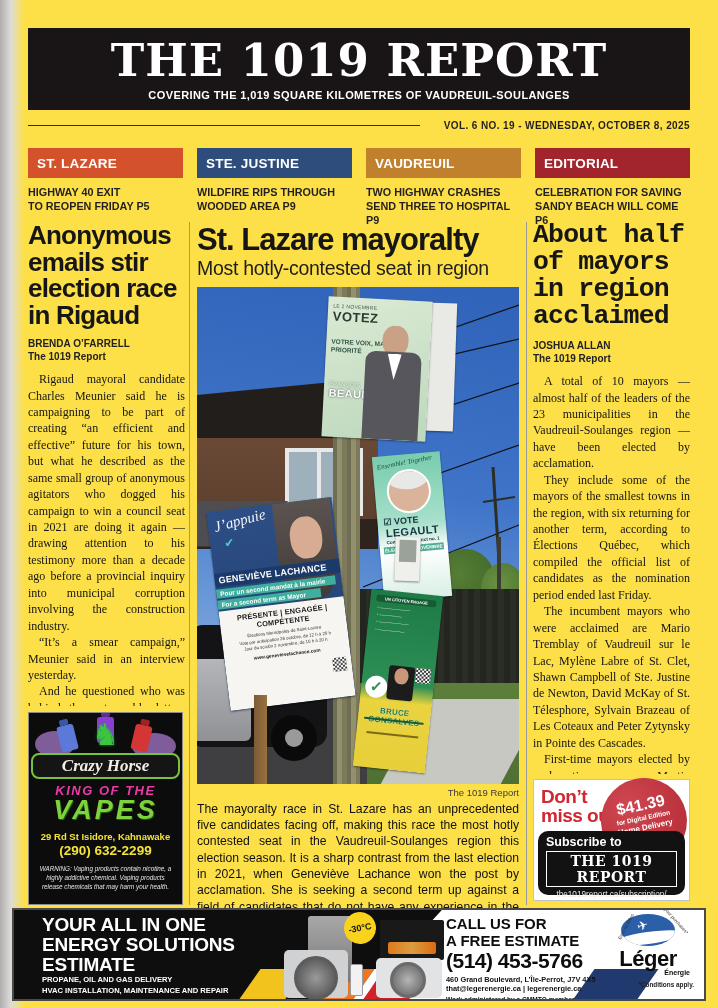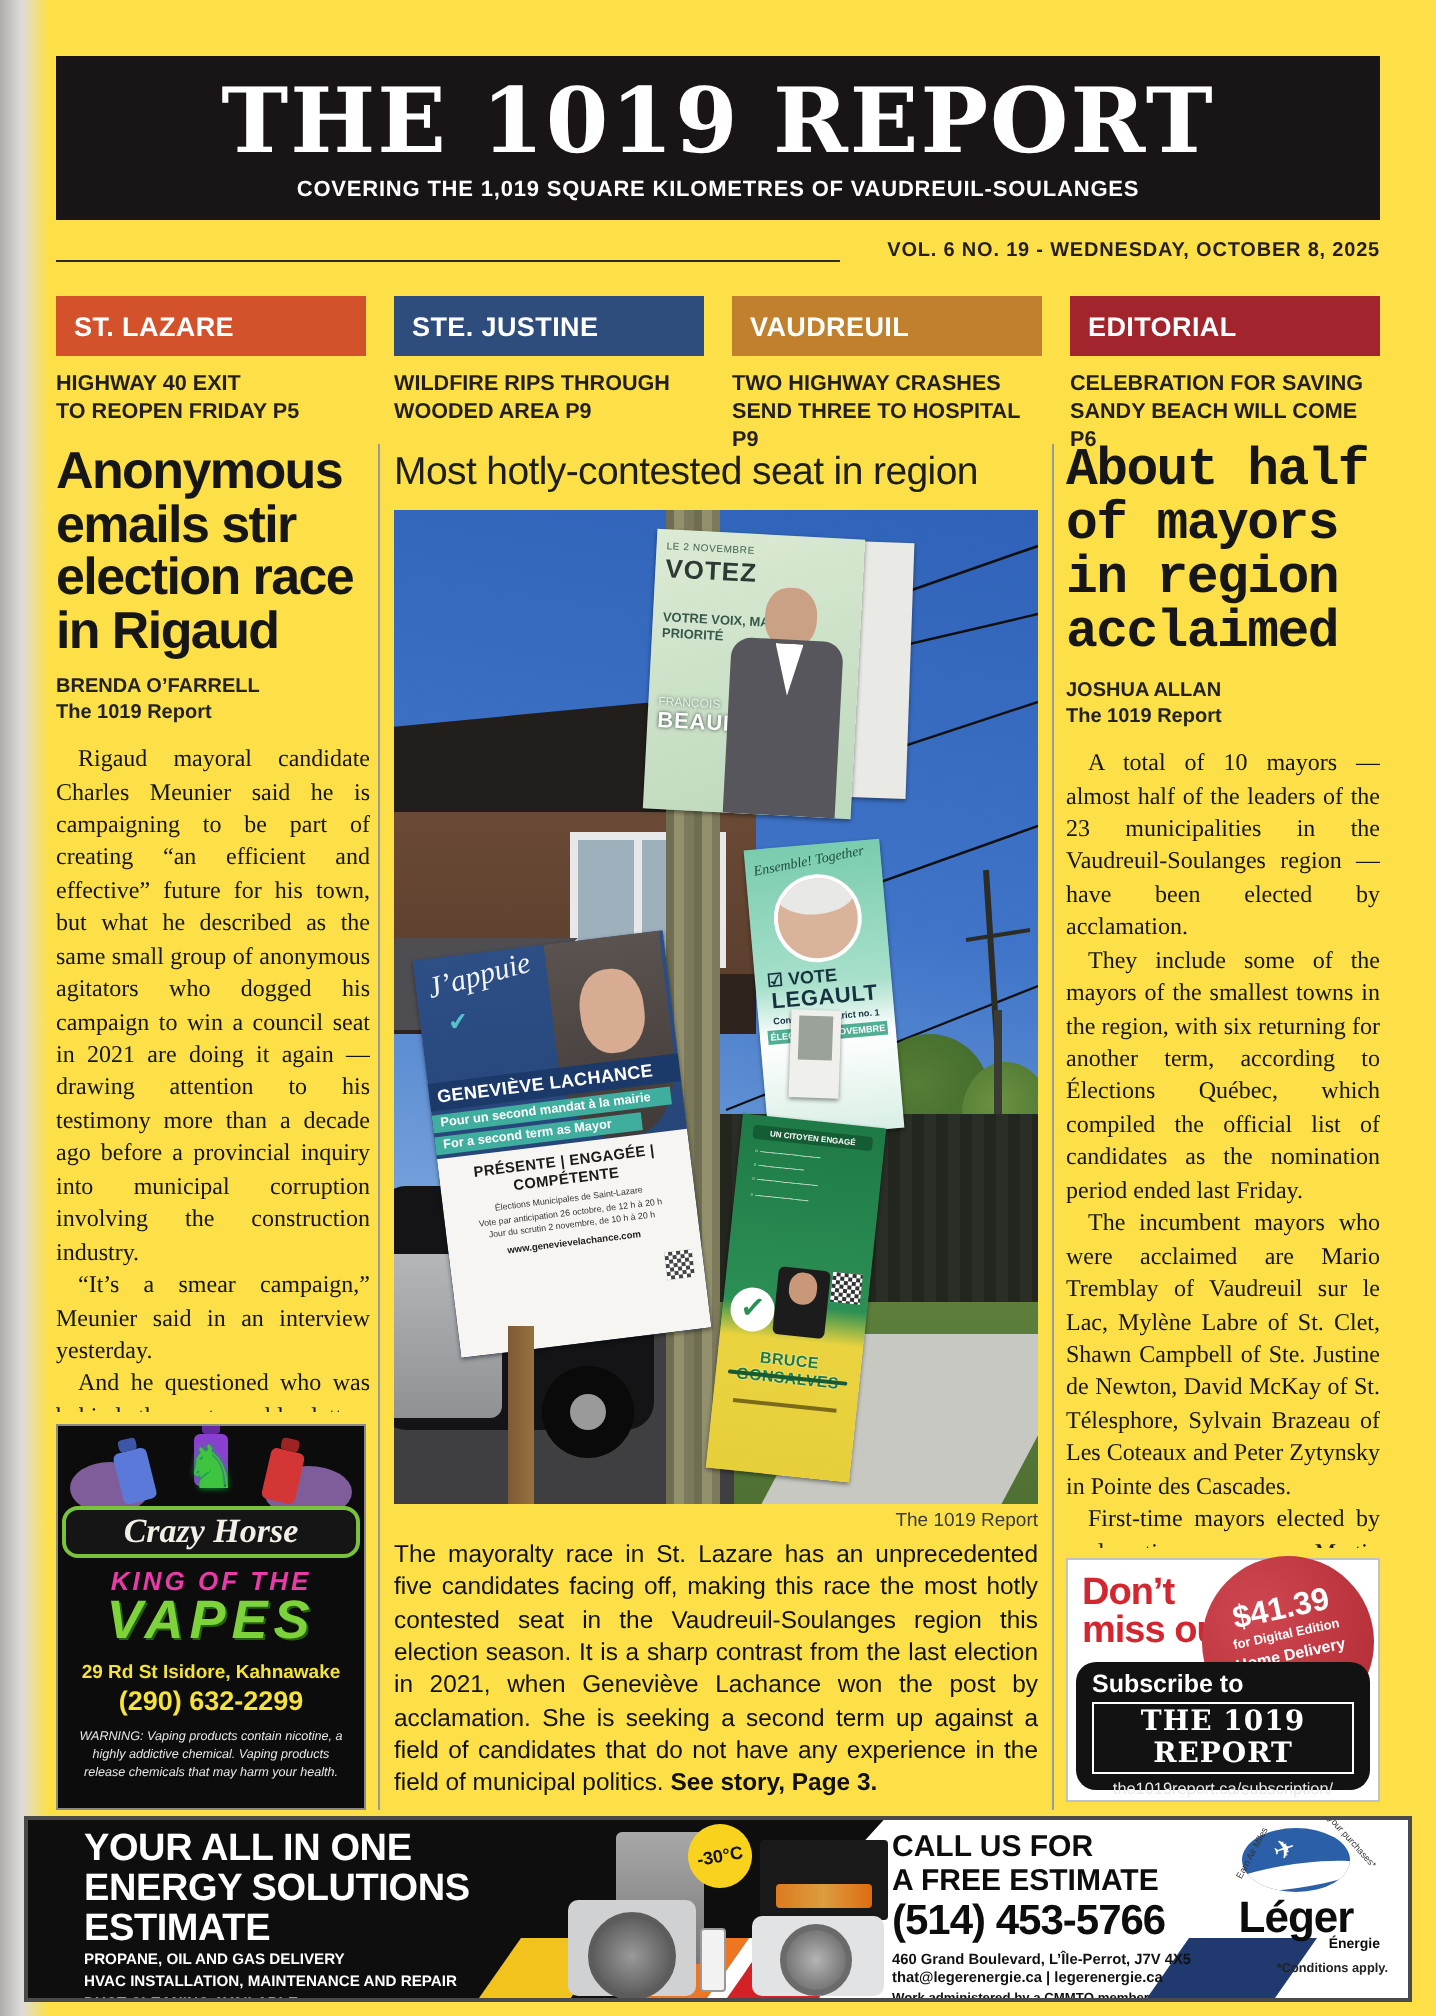--- a/index.html
+++ b/index.html
@@ -8,21 +8,21 @@
   .edge{position:absolute;left:0;top:0;width:24px;height:100%;
         background:linear-gradient(90deg,#b0aeac,#dddcda 45%,rgba(255,255,255,0));}
 
   
   .masthead{position:absolute;left:28px;top:28px;width:662px;height:82px;background:#191516;
             display:flex;flex-direction:column;align-items:center;justify-content:center;}
   .mast-title{font-family:"DejaVu Serif",serif;font-weight:bold;color:#fff;font-size:45px;
               letter-spacing:1px;line-height:1;}
   .mast-tag{color:#fff;font-size:11px;letter-spacing:.4px;margin-top:6px;font-weight:bold;}
 
-  .dateline{position:absolute;left:28px;top:120px;width:662px;display:flex;align-items:flex-end;gap:24px;}
+  .dateline{position:absolute;left:28px;top:120px;width:662px;display:flex;align-items:center;gap:24px;}
   .dateline .rule{flex:1;height:1px;background:#2b2b2b;}
   .dateline span{font-size:10px;font-weight:bold;letter-spacing:.4px;color:#231f20;}
 
   
   .tabs{position:absolute;left:28px;top:148px;width:662px;display:grid;
         grid-template-columns:1fr 1fr 1fr 1fr;column-gap:14px;}
   .tab-block{height:30px;display:flex;align-items:center;padding-left:9px;color:#fff;
              font-weight:bold;font-size:13.5px;letter-spacing:.2px;}
   .teaser{margin-top:7px;font-size:10.8px;font-weight:bold;line-height:1.3;color:#231f20;}
 
@@ -291,20 +291,21 @@
     <div class="body-serif">
       <p>Rigaud mayoral candidate Charles Meunier said he is campaigning to be part of creating “an efficient and effective” future for his town, but what he described as the same small group of anonymous agitators who dogged his campaign to win a council seat in 2021 are doing it again — drawing attention to his testimony more than a decade ago before a provincial inquiry into municipal corruption involving the construction industry.</p>
       <p>“It’s a smear campaign,” Meunier said in an interview yesterday.</p>
       <p>And he questioned who was behind the untraceable letters and emails circulating containing references to media reports of his testimony before the Charbonneau commission in 2013, a public inquiry that probed allegations of corruption in the management of public construction contracts.</p>
 
     </div>
 
   </div>
 
   <div class="art-center">
+    <div class="headline">St. Lazare mayoralty</div>
     <div class="subhead">Most hotly-contested seat in region</div>
 
     <div class="photo">
       <div class="abs sky"></div>
       <svg class="abs" width="322" height="497">
         <line x1="150" y1="78" x2="322" y2="18" stroke="#101010" stroke-width="1.3"></line>
         <line x1="150" y1="92" x2="322" y2="52" stroke="#101010" stroke-width="1.2"></line>
         <line x1="158" y1="150" x2="322" y2="96" stroke="#101010" stroke-width="1.2"></line>
         <line x1="162" y1="215" x2="322" y2="158" stroke="#101010" stroke-width="1.2"></line>
         <line x1="166" y1="300" x2="322" y2="238" stroke="#101010" stroke-width="1.1"></line>

